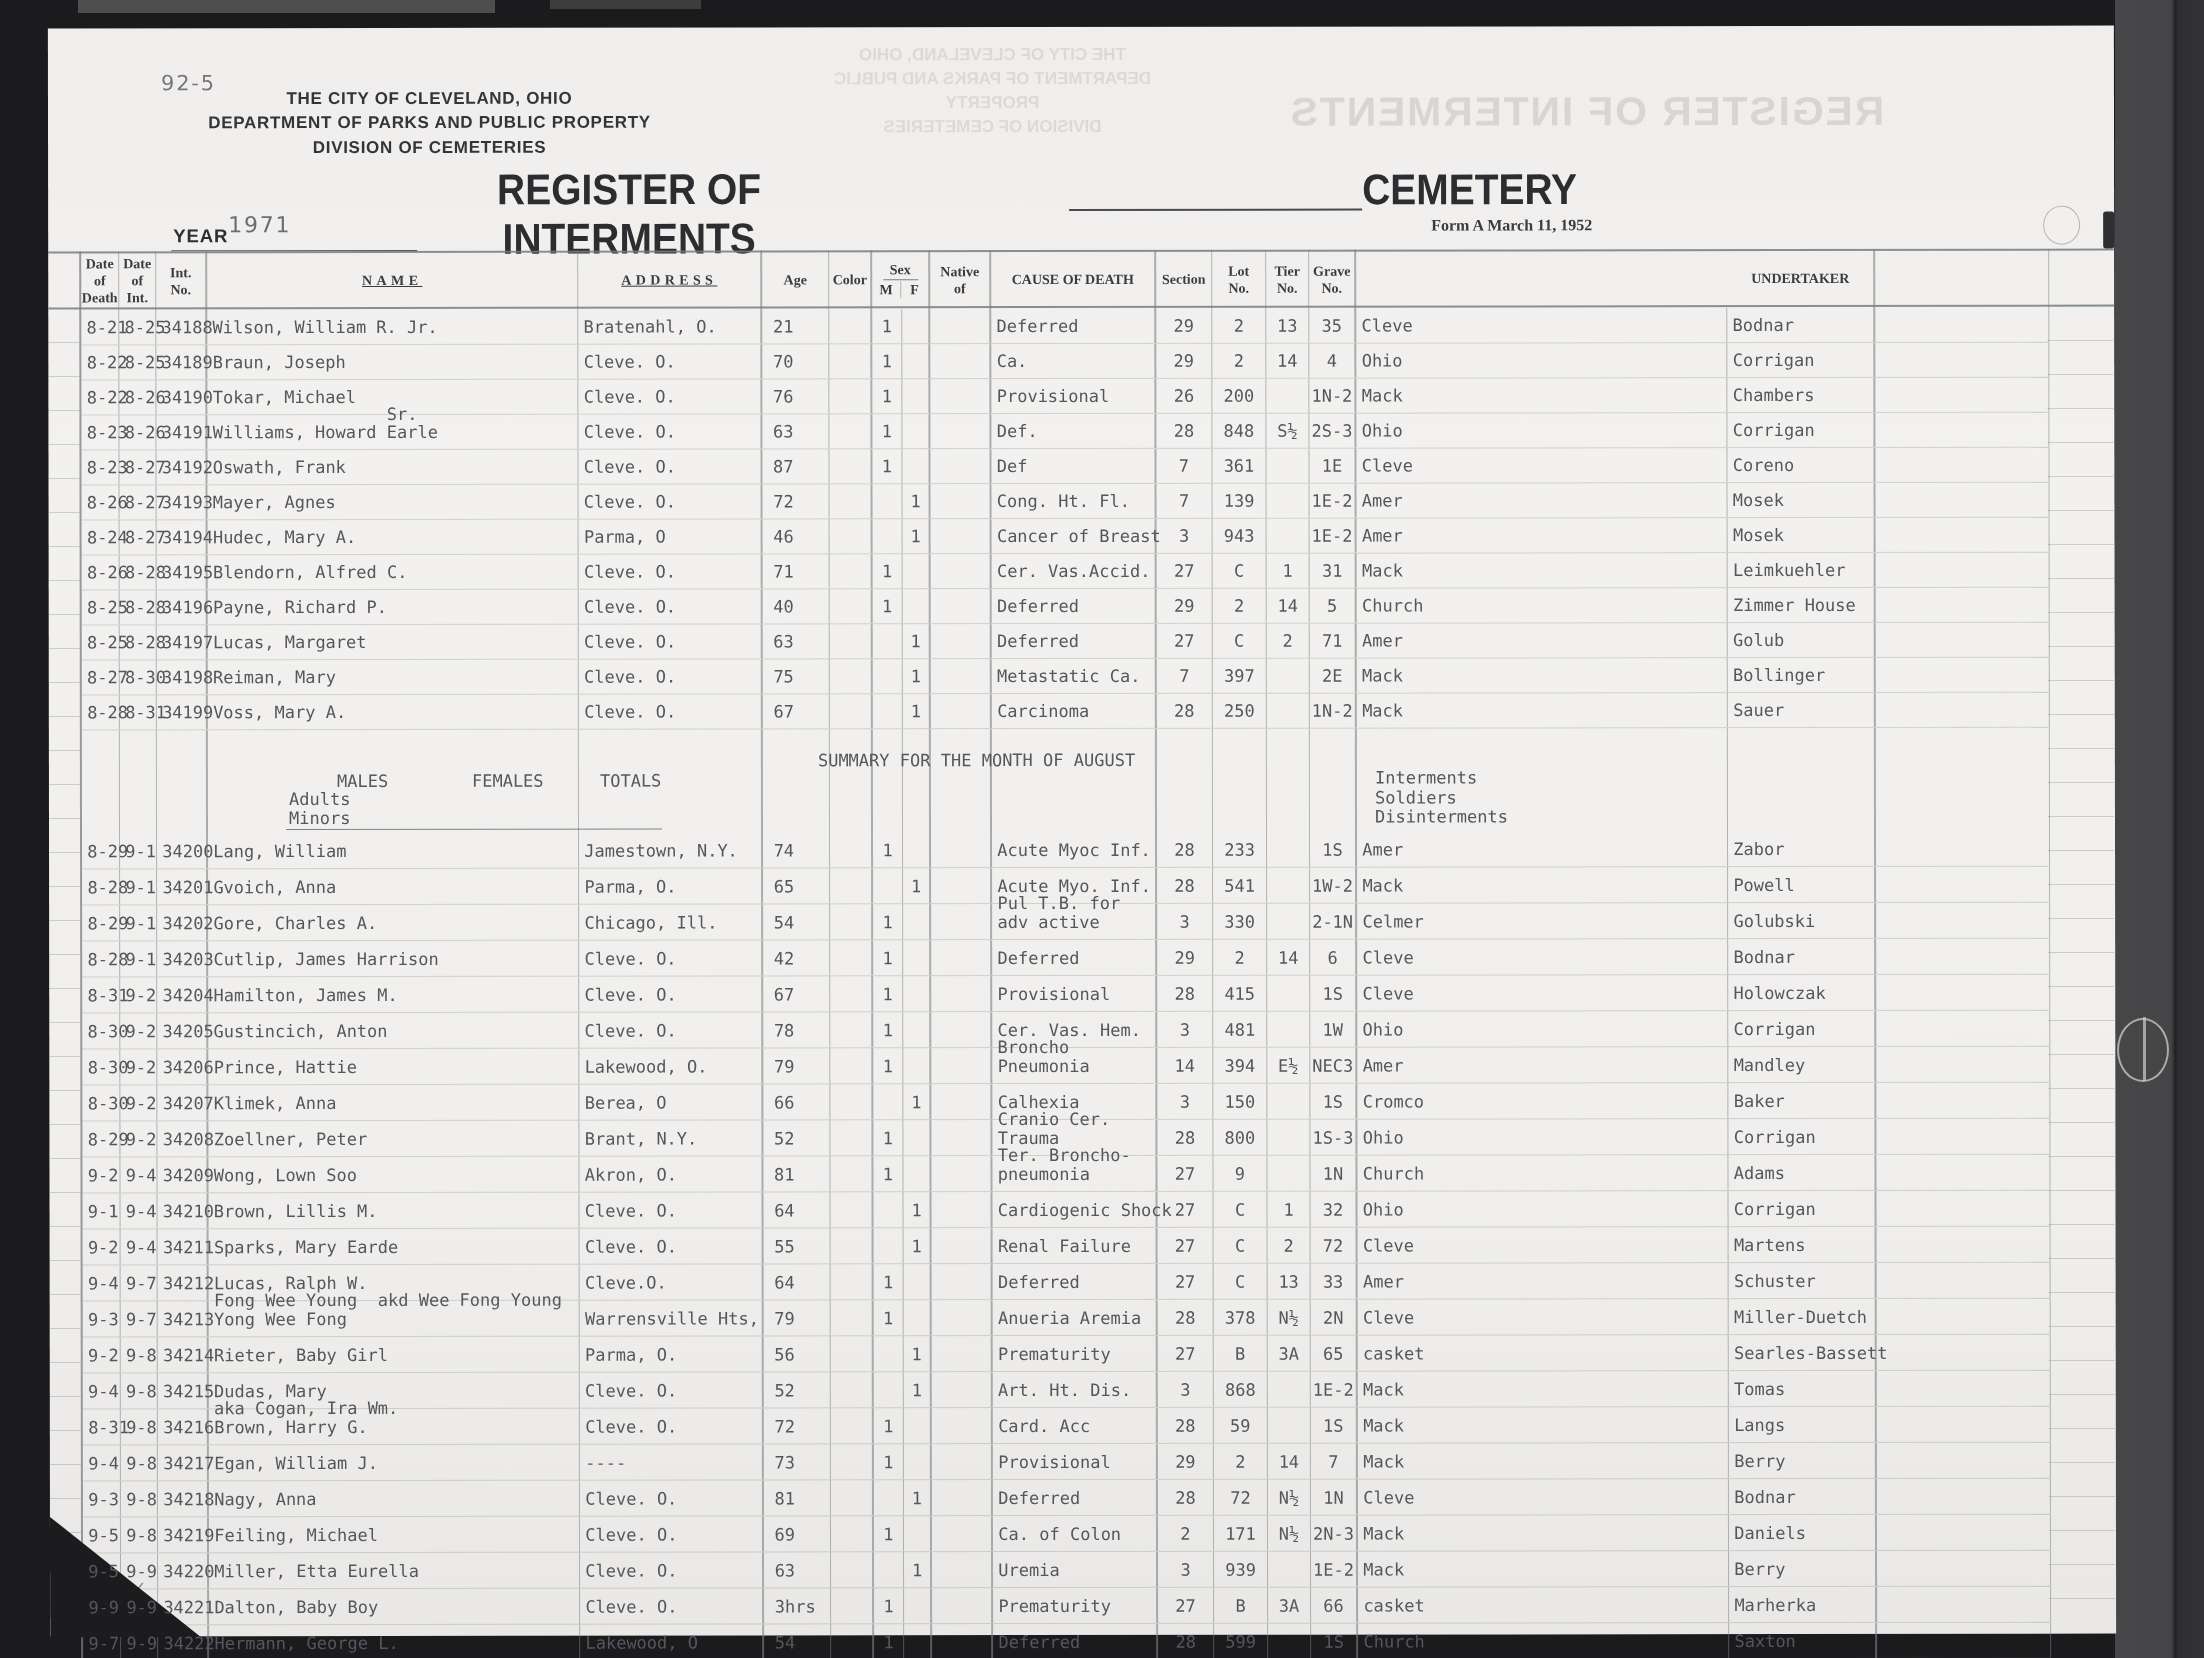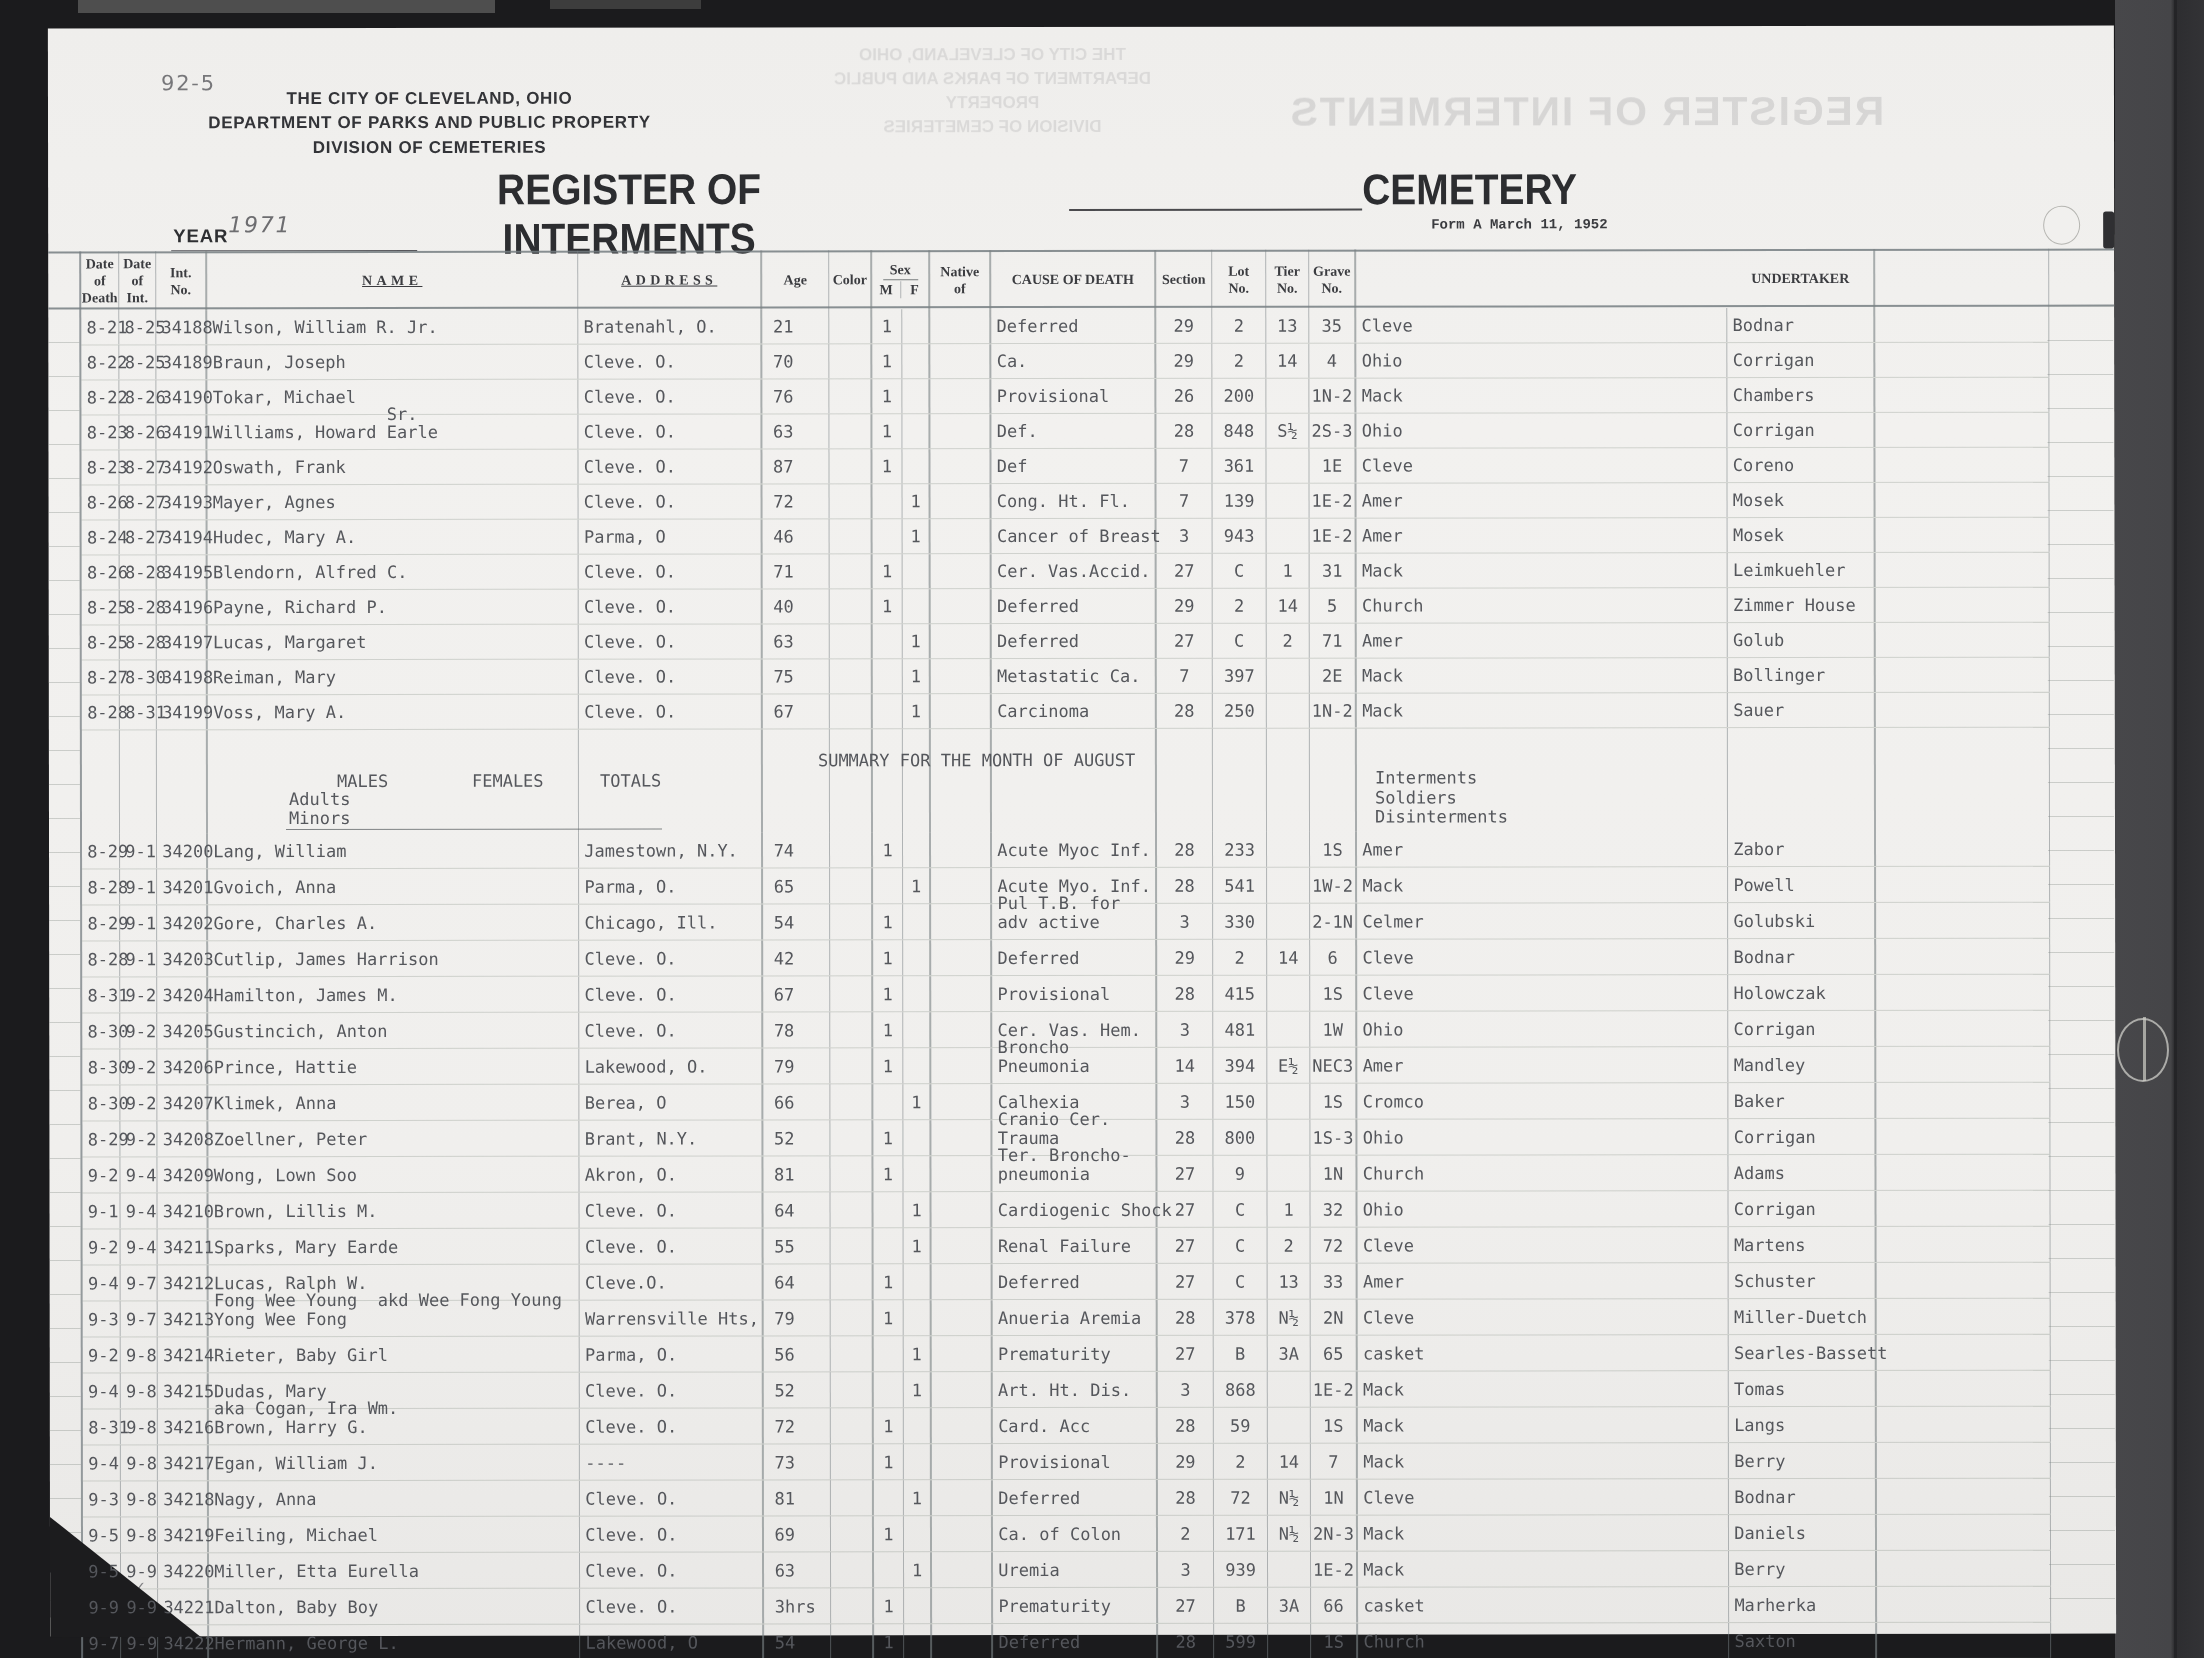--- a/index.html
+++ b/index.html
@@ -31,25 +31,25 @@
   .corner-note{position:absolute;left:113px;top:43px;font-family:"DejaVu Sans",sans-serif;
                font-size:21px;color:#77777a;letter-spacing:1.8px;}
   .org-block{position:absolute;left:89px;top:59px;width:585px;text-align:center;
              font-weight:bold;font-size:17px;line-height:24.4px;letter-spacing:0.7px;color:#333438;white-space:pre-line;}
   .title-left{position:absolute;left:355px;top:140px;width:452px;text-align:center;
               font-weight:bold;font-size:41px;letter-spacing:0;color:#2c2d30;transform:scaleY(1.05) scaleX(.95);}
   .title-right{position:absolute;left:1314px;top:140px;font-weight:bold;font-size:41px;color:#2c2d30;
                transform:scaleY(1.05) scaleX(.95);transform-origin:left;}
   .cemetery-line{position:absolute;left:1021px;top:182px;width:293px;border-top:2.7px solid #4a4a4d;}
   .year-label{position:absolute;left:125px;top:197px;font-weight:bold;font-size:18.6px;letter-spacing:0.9px;color:#2e2f32;}
-  .year-value{position:absolute;left:180px;top:184px;font-family:"DejaVu Sans",sans-serif;font-style:italic;
+  .year-value{position:absolute;left:180px;top:184px;font-family:"DejaVu Sans",sans-serif;
               font-size:22px;color:#6d6d70;letter-spacing:1.8px;}
   .year-line{position:absolute;left:123px;top:222px;width:246px;border-top:1.8px solid #55555a;}
-  .form-note{position:absolute;left:1383px;top:190px;font-family:Liberation Mono, monospace;font-weight:bold;
-             font-size:14px;color:#3a3b3f;}
+  .form-note{position:absolute;left:1383px;top:190px;font-family:Liberation Serif, serif;font-weight:bold;
+             font-size:16px;color:#3a3b3f;}
   
   .hline{position:absolute;left:0;width:2066px;}
   .dblline{border-top:2.7px double rgba(118,126,129,.85);}
   .rules-left{position:absolute;left:0;top:281px;width:31px;height:1301px;
               background:repeating-linear-gradient(to bottom,transparent 0 33px,rgba(130,138,132,.35) 33px 34px);}
   .rules-right{position:absolute;left:1999px;top:281px;width:66px;height:1301px;
                background:repeating-linear-gradient(to bottom,transparent 0 33px,rgba(130,138,132,.35) 33px 34px);}
   
   .reg-table{position:absolute;left:31px;top:223px;width:1968px;border-left:2.7px double rgba(118,126,129,.75);}
   .gridrow{display:grid;grid-template-columns:38px 37px 51px 371px 184px 67px 43px 30px 28px 61px 165px 56px 54px 43px 47px 371px 148px 174px;}

